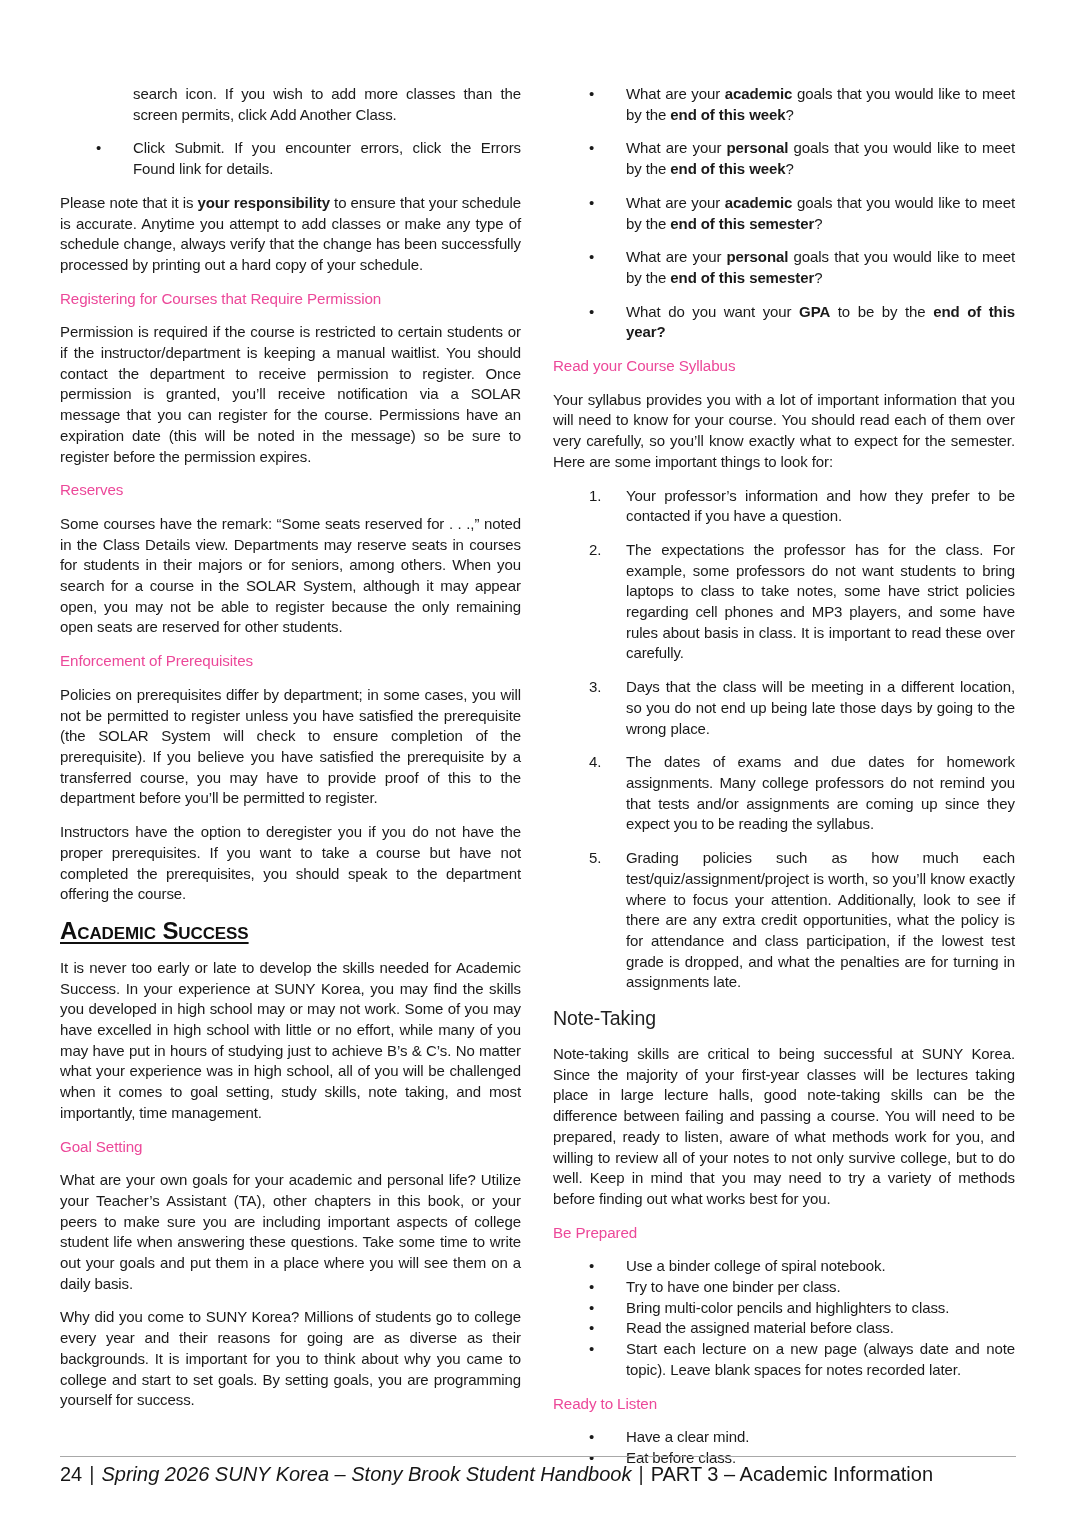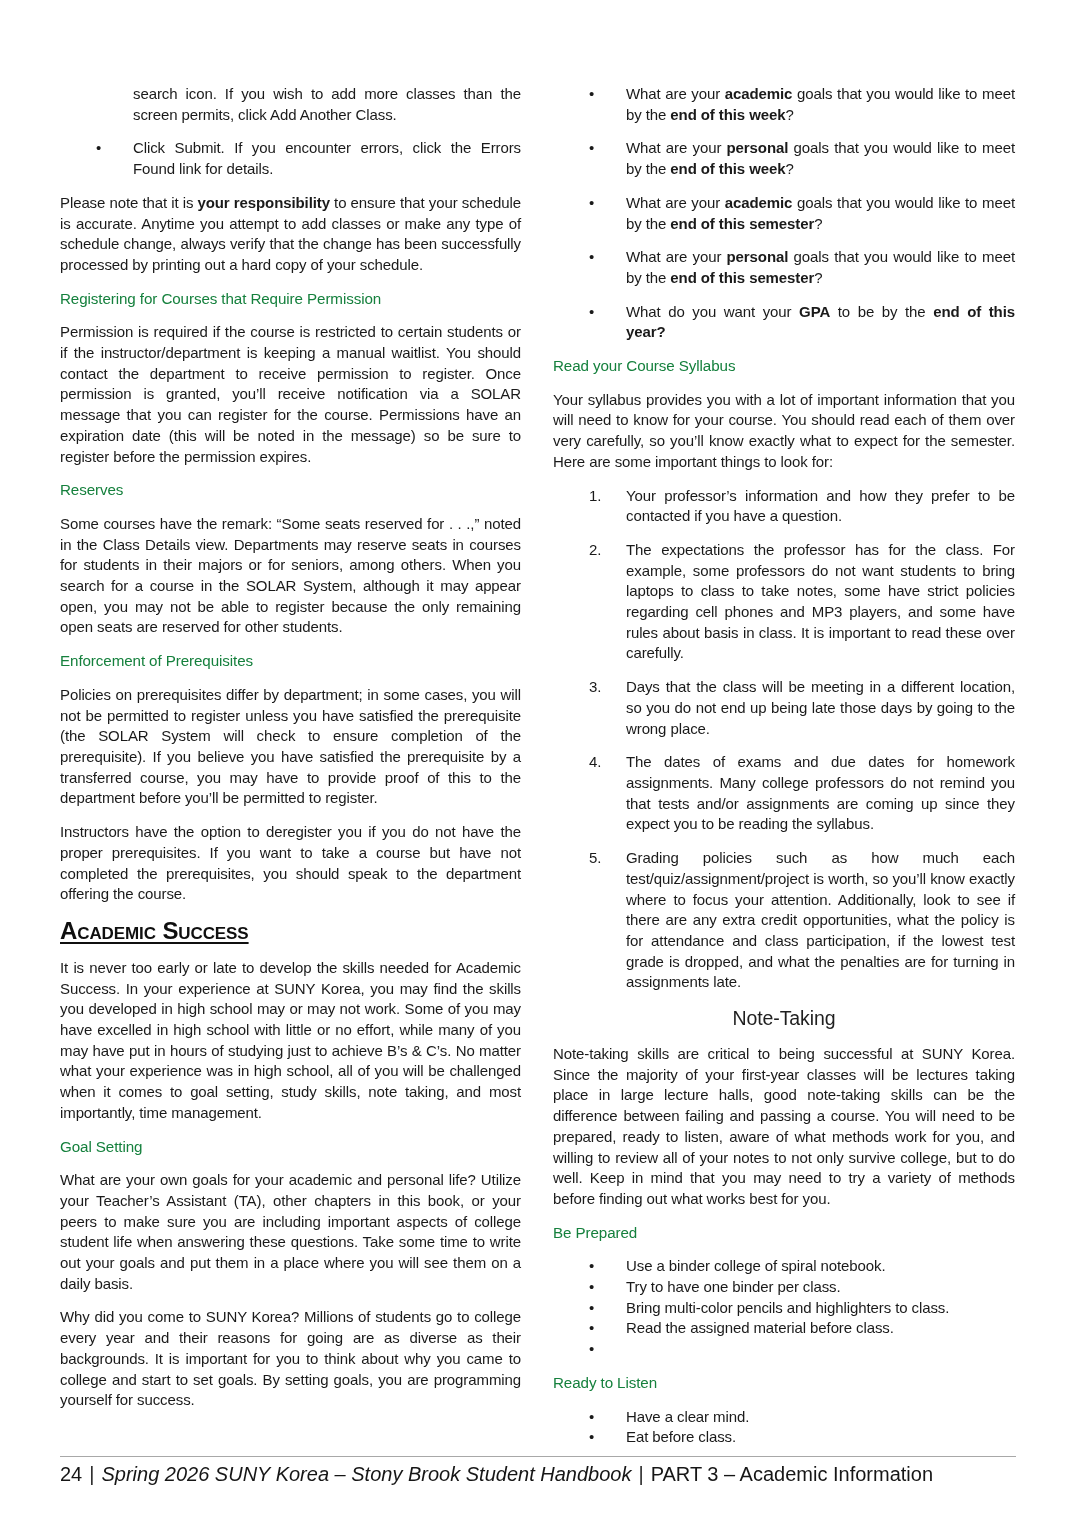--- a/index.html
+++ b/index.html
@@ -18,21 +18,21 @@
     font-size: 15px;
     line-height: 20.7px;
     letter-spacing: -0.1px;
   }
   .col-left  { left: 60px;  width: 461px; }
   .col-right { left: 553px; width: 462px; }
 
   .para { text-align: justify; margin: 0 0 13px 0; }
 
   .h-gray {
-    color: #15803d;
+    color: #ec4899;
     font-size: 15.2px;
     font-weight: 400;
     line-height: 20.7px;
     margin: 0 0 13px 0;
   }
   .h-major {
     font-size: 24px;
     line-height: 26px;
     font-weight: 700;
     font-variant: small-caps;
@@ -40,21 +40,20 @@
     text-decoration: underline;
     text-underline-offset: 3px;
     margin: 8px 0 14px 0;
   }
   .h-sub {
     font-size: 19.5px;
     line-height: 25px;
     font-weight: 400;
     color: #1f1f1f;
     margin: 5px 0 13px 0;
-    text-align: center;
   }
 
   .list { margin: 0 0 13px 0; }
   .list .li { display: flex; }
   .list.spaced .li { margin-bottom: 13px; }
   .list.spaced .li:last-child { margin-bottom: 0; }
   .marker {
     flex: 0 0 73px;
     padding-left: 36px;
   }
@@ -181,20 +180,21 @@
       <div class="li">
         <span class="marker">•</span>
         <span class="li-text"><span>Bring multi-color pencils and highlighters to class.</span></span>
       </div>
       <div class="li">
         <span class="marker">•</span>
         <span class="li-text"><span>Read the assigned material before class.</span></span>
       </div>
       <div class="li">
         <span class="marker">•</span>
+        <span class="li-text"><span>Start each lecture on a new page (always date and note topic). Leave blank spaces for notes recorded later.</span></span>
       </div>
     </div>
 
   <h3 class="h-gray">Ready to Listen</h3>
   <div class="list">
       <div class="li">
         <span class="marker">•</span>
         <span class="li-text"><span>Have a clear mind.</span></span>
       </div>
       <div class="li">

